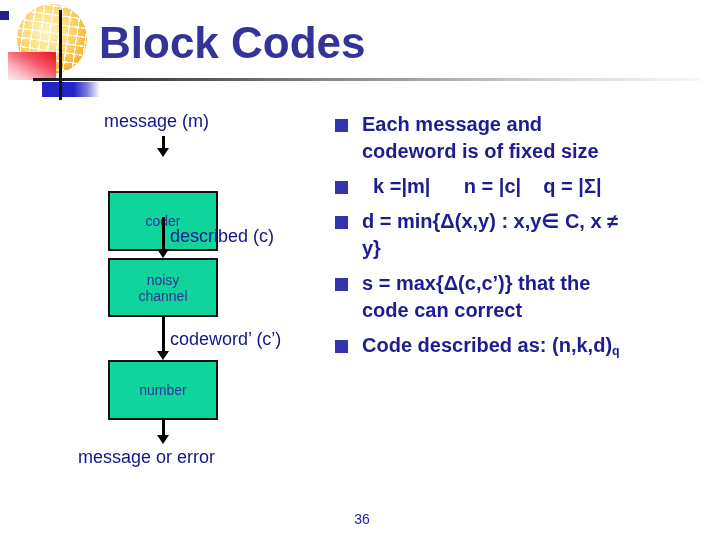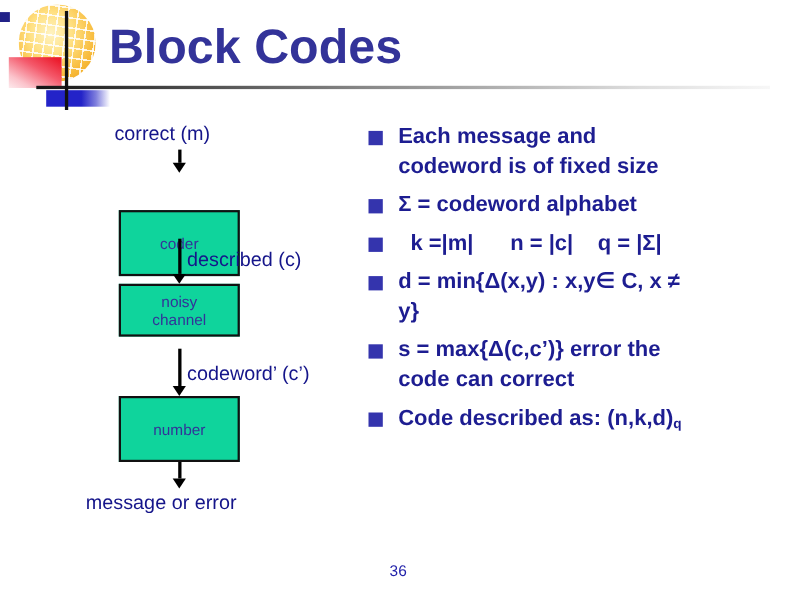--- a/index.html
+++ b/index.html
@@ -72,39 +72,39 @@
 
   <div class="corner-sq"></div>
   <div class="ball"></div>
   <div class="red-sq"></div>
   <div class="rule"></div>
   <div class="blue-sq"></div>
   <div class="vline"></div>
 
   <div class="title">Block Codes</div>
 
-  <div class="fc-label" style="left:104px;top:110px;">correct (m)</div>
+  <div class="fc-label" style="left:104px;top:110px;">message (m)</div>
 
   <div class="arrow" style="left:157px;top:136px;height:21px;">
     <div class="shaft"></div>
     <div class="head"></div>
   </div>
 
   <div class="fc-box" style="top:157px;height:60px;margin-top:34px;">
     <div>coder</div>
   </div>
 
   <div class="arrow" style="left:157px;top:217px;height:41px;">
     <div class="shaft"></div>
     <div class="head"></div>
   </div>
 
   <div class="fc-label" style="left:170px;top:225px;">described (c)</div>
 
-  <div class="fc-box" style="top:258px;height:48px;">
+  <div class="fc-box" style="top:258px;height:59px;">
     <div>noisy</div>
     <div>channel</div>
   </div>
 
   <div class="arrow" style="left:157px;top:317px;height:43px;">
     <div class="shaft"></div>
     <div class="head"></div>
   </div>
 
   <div class="fc-label" style="left:170px;top:328px;">codeword’ (c’)</div>
@@ -124,40 +124,34 @@
       <div class="bullet-row">
         <span class="marker"></span>
         <div class="bullet-content">
           <div class="bline"><span>Each message and</span></div>
           <div class="bline"><span>codeword is of fixed size</span></div>
         </div>
       </div>
       <div class="bullet-row">
         <span class="marker"></span>
         <div class="bullet-content">
-          <div class="bline"><span>Σ = codeword alphabet</span></div>
-        </div>
-      </div>
-      <div class="bullet-row">
-        <span class="marker"></span>
-        <div class="bullet-content">
           <div class="bline"><span>&nbsp;&nbsp;k =|m|&nbsp;&nbsp;&nbsp;&nbsp;&nbsp;&nbsp;n = |c|&nbsp;&nbsp;&nbsp;&nbsp;q = |Σ|</span></div>
         </div>
       </div>
       <div class="bullet-row">
         <span class="marker"></span>
         <div class="bullet-content">
           <div class="bline"><span>d = min{Δ(x,y) : x,y∈ C, x ≠</span></div>
           <div class="bline"><span>y}</span></div>
         </div>
       </div>
       <div class="bullet-row">
         <span class="marker"></span>
         <div class="bullet-content">
-          <div class="bline"><span>s = max{Δ(c,c’)} error the</span></div>
+          <div class="bline"><span>s = max{Δ(c,c’)} that the</span></div>
           <div class="bline"><span>code can correct</span></div>
         </div>
       </div>
       <div class="bullet-row">
         <span class="marker"></span>
         <div class="bullet-content">
           <div class="bline"><span>Code described as: (n,k,d)</span><span class="sub">q</span></div>
         </div>
       </div>
     </div>

